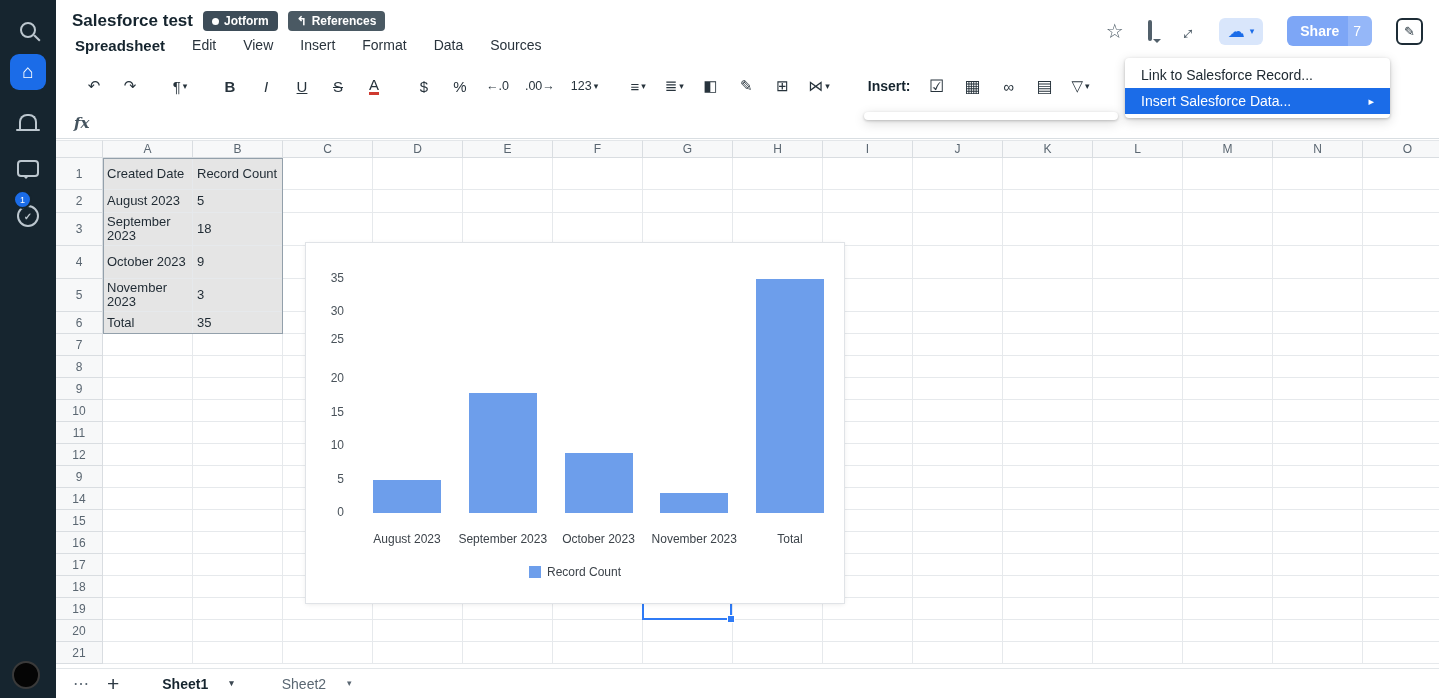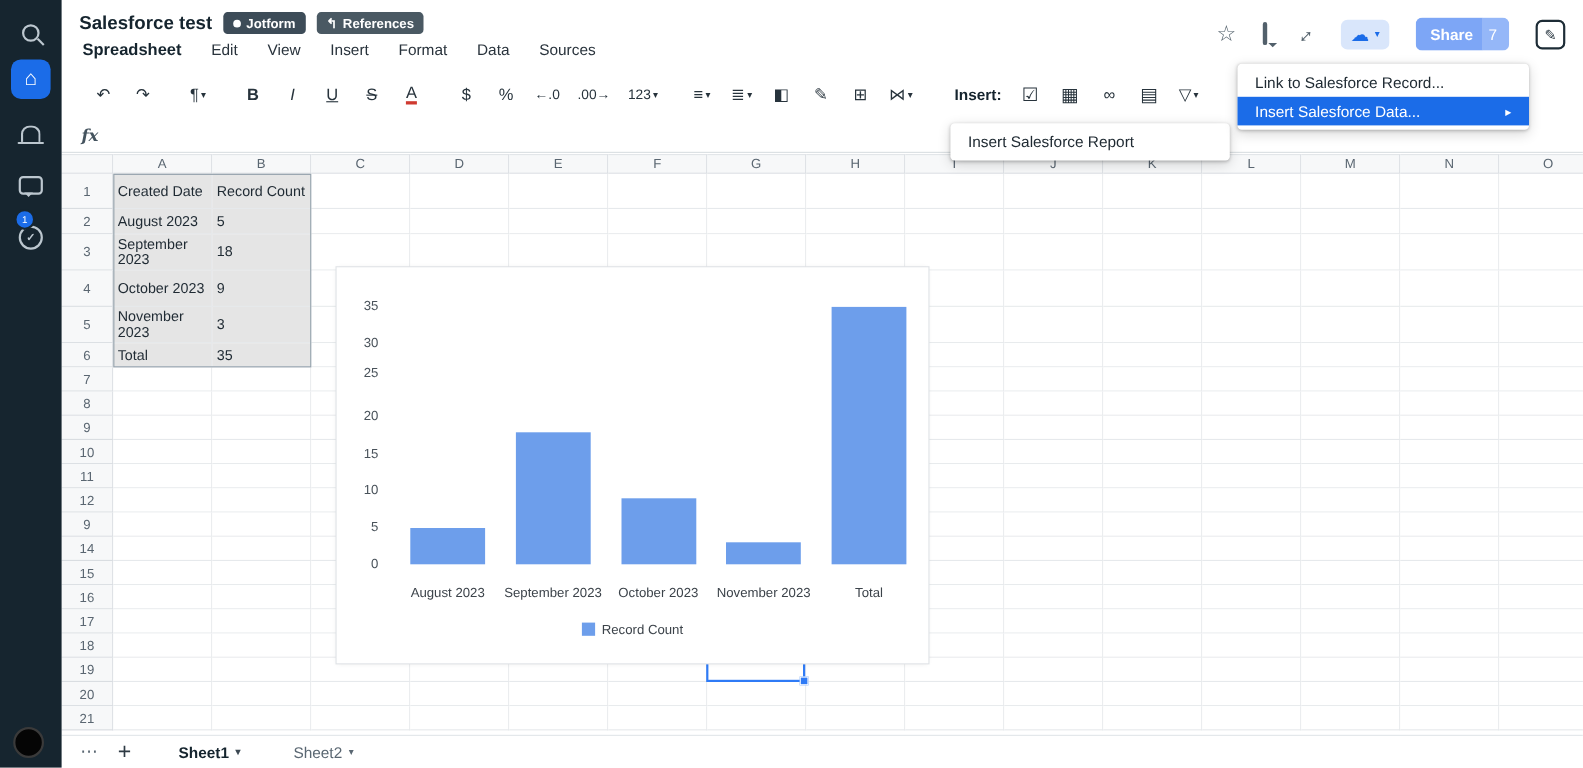--- a/index.html
+++ b/index.html
@@ -78,21 +78,21 @@
   
   .sf-menu{position:absolute;left:1125px;top:58px;width:265px;background:#fff;border-radius:4px;box-shadow:0 1px 3px rgba(0,0,0,.22),0 3px 12px rgba(0,0,0,.16);padding:4px 0;z-index:20;font-size:14px;color:#202b33;box-sizing:border-box;}
   .sf-submenu{position:absolute;left:864px;top:112px;width:254px;background:#fff;border-radius:4px;box-shadow:0 1px 3px rgba(0,0,0,.22),0 3px 12px rgba(0,0,0,.16);padding:4px 0;z-index:19;font-size:14px;color:#202b33;box-sizing:border-box;}
   .sf-item{height:26px;display:flex;align-items:center;justify-content:space-between;padding:0 16px;}
   .sf-item.hl{background:var(--accent-blue,#1b6ce8);color:#fff;}
   .submenu-arrow{font-size:11px;}
   
   .bottombar{position:absolute;left:56px;top:668px;width:1383px;height:30px;background:#fff;border-top:1px solid #e2e6e9;z-index:8;display:flex;align-items:center;box-sizing:border-box;}
   .bb-more{color:#5a6772;font-size:16px;margin-left:17px;letter-spacing:1px;line-height:1;}
   .bb-plus{color:#2e3a44;font-size:21px;margin-left:17px;line-height:1;font-weight:normal;}
-  .sheet-tab{display:flex;align-items:center;gap:6px;font-size:14px;color:#15242e;font-weight:bold;margin-left:43px;}
+  .sheet-tab{display:flex;align-items:center;gap:21px;font-size:14px;color:#15242e;font-weight:bold;margin-left:43px;}
   .sheet-tab.inactive{color:#5a6772;font-weight:normal;margin-left:48px;}
 </style>
 </head>
 <body>
 
 <div class="sidebar">
   <div class="side-icon" style="top:12px">
     <span class="i-search"></span>
   </div>
   <div class="side-icon" style="top:54px">
@@ -587,23 +587,20 @@
 <div class="sf-menu">
   <div class="sf-item">
       <span>Link to Salesforce Record...</span>
     </div>
   <div class="sf-item hl">
     <span>Insert Salesforce Data...</span>
     <span class="submenu-arrow">▸</span>
   </div>
 </div>
 <div class="sf-submenu">
-  <div class="sf-item">
-      <span>Insert Salesforce Report</span>
-    </div>
 </div>
 
 <div class="bottombar">
   <span class="bb-more">⋯</span>
   <span class="bb-plus">+</span>
   <span class="sheet-tab">
     <span>Sheet1</span>
     <span class="small-caret" style="color:#3c4852">▾</span>
   </span>
   <span class="sheet-tab inactive">

